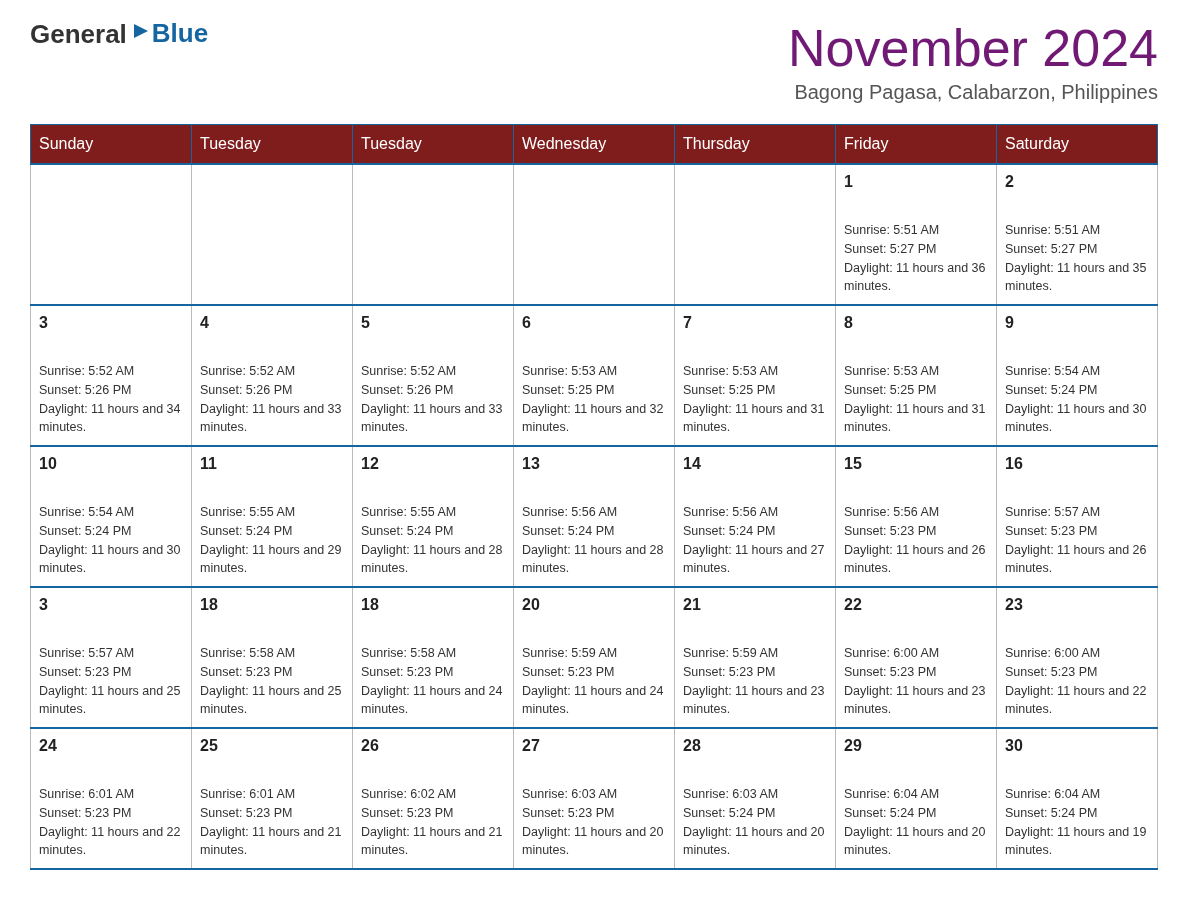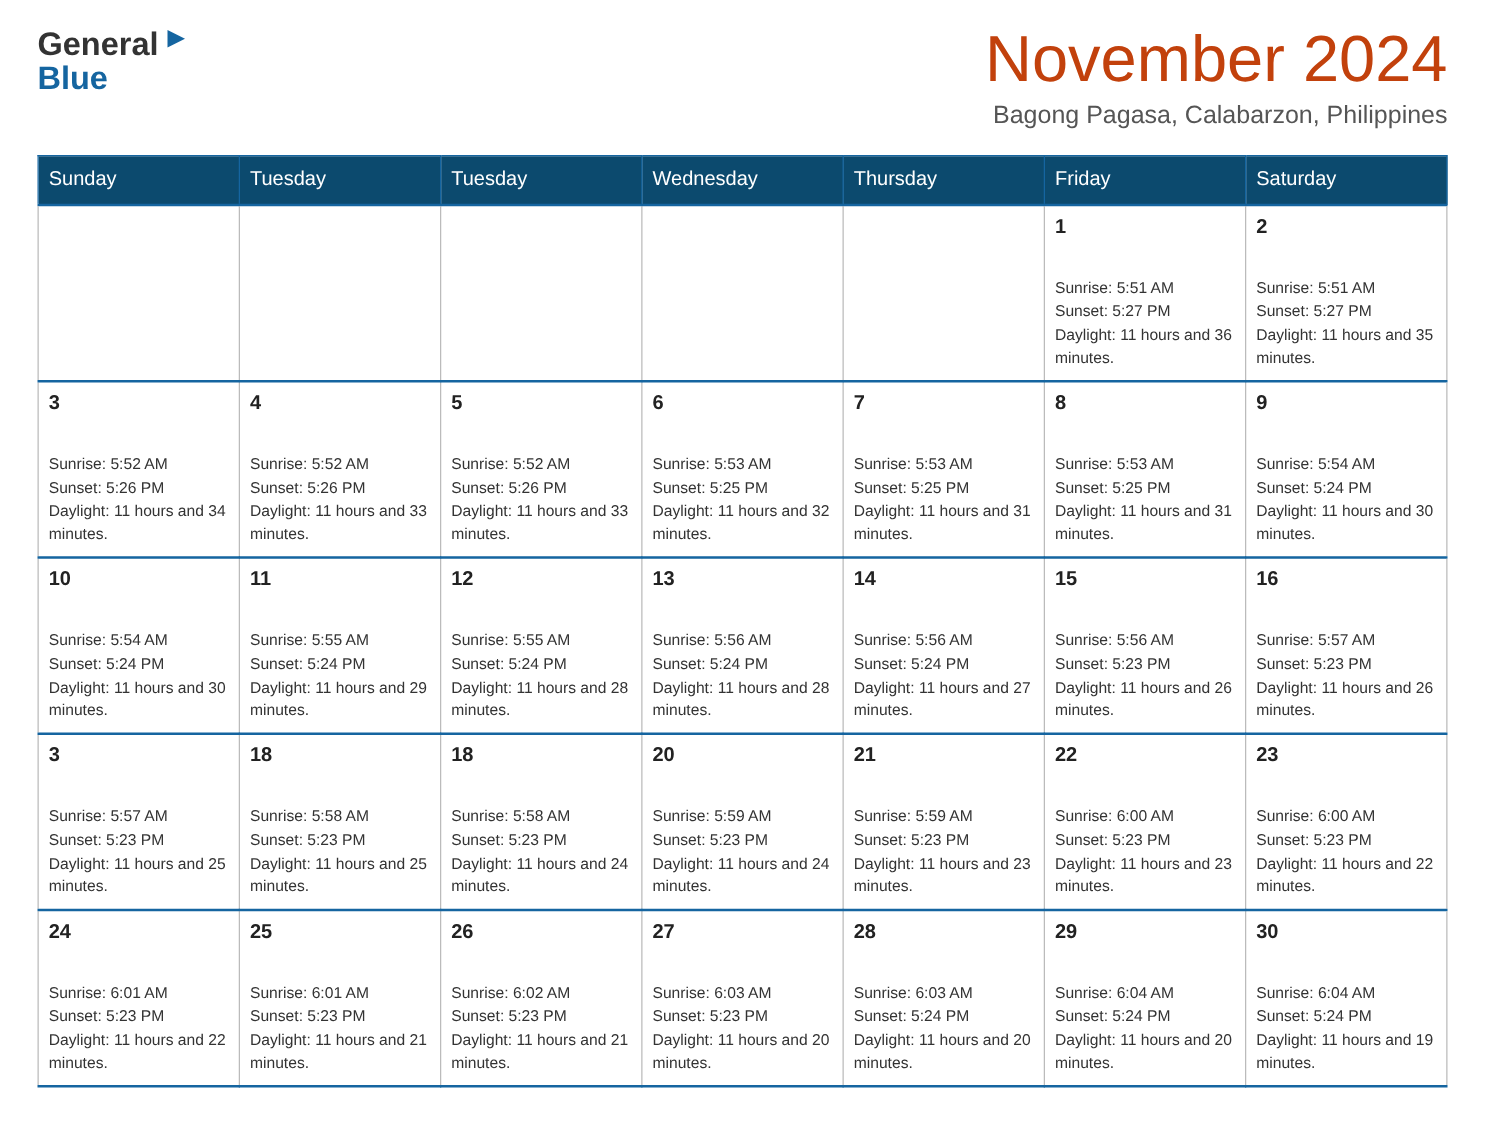--- a/index.html
+++ b/index.html
@@ -10,56 +10,56 @@
       padding: 20px 30px;
     }
     .header {
       display: flex;
       justify-content: space-between;
       align-items: flex-start;
       margin-bottom: 20px;
     }
     .logo {
       display: flex;
-      flex-direction: column;
+      flex-direction: row;
       align-items: flex-start;
     }
     .logo-general {
       font-size: 26px;
       font-weight: bold;
       color: #333;
       line-height: 1;
     }
     .logo-blue {
       font-size: 26px;
       font-weight: bold;
       color: #1565a0;
       line-height: 1;
     }
     .title-section {
       text-align: right;
     }
     .month-title {
       font-size: 52px;
       font-weight: normal;
-      color: #c2410c;
+      color: #701a75;
       line-height: 1.1;
     }
     .location {
       font-size: 20px;
       color: #555;
       margin-top: 4px;
     }
     .calendar {
       width: 100%;
       border-collapse: collapse;
       border: 1px solid #999;
     }
     .calendar th {
-      background-color: #0c4a6e;
+      background-color: #7f1d1d;
       color: #fff;
       padding: 10px 8px;
       text-align: left;
       font-size: 16px;
       font-weight: normal;
       border: 1px solid #1565a0;
     }
     .calendar td {
       vertical-align: top;
       padding: 8px;

